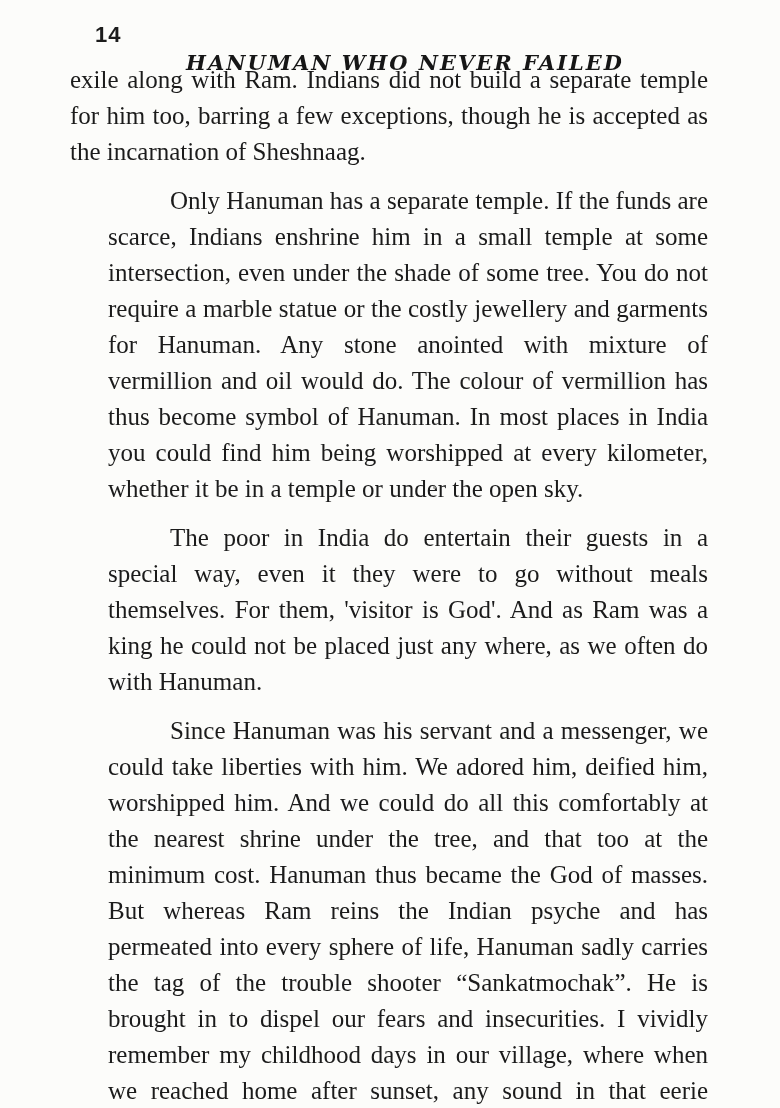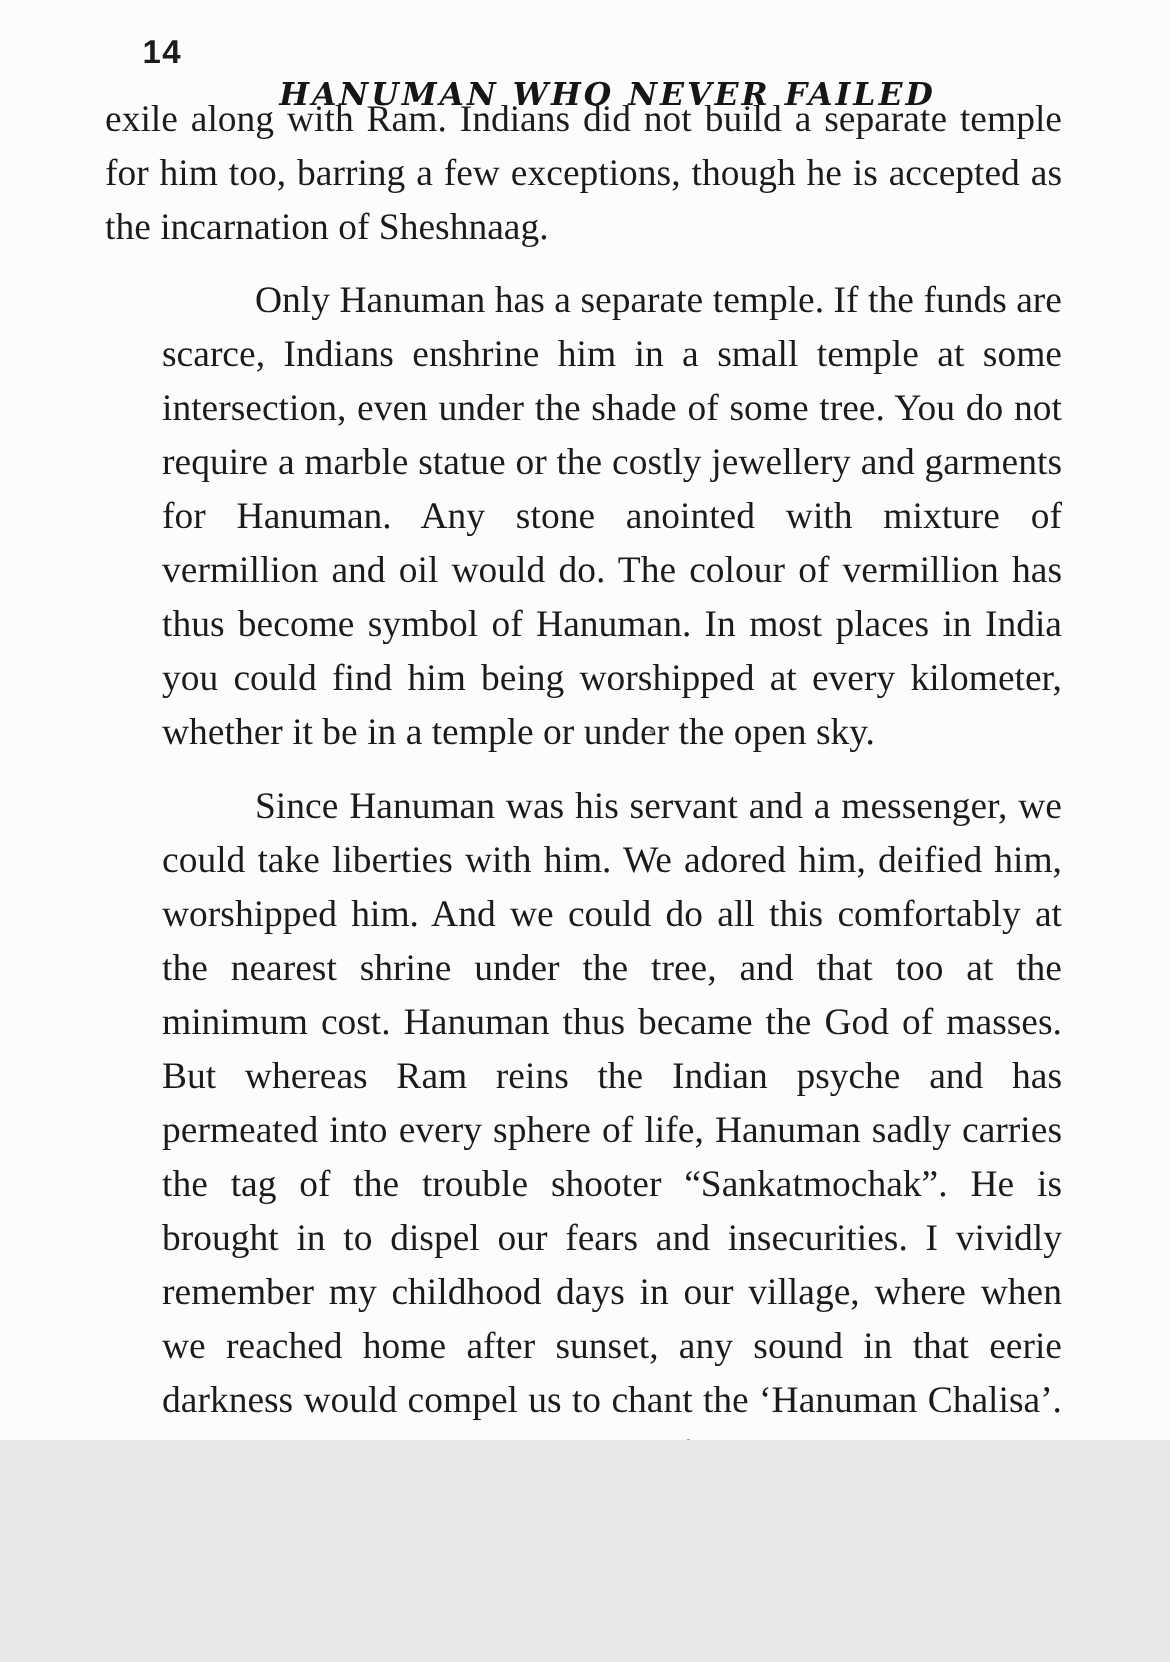--- a/index.html
+++ b/index.html
@@ -3,21 +3,21 @@
 <meta charset="utf-8">
 <style>
   html, body {
     margin: 0;
     padding: 0;
     background: #e8e8e6;
   }
   .page {
     position: relative;
     width: 780px;
-    height: 960px;
+    height: 1108px;
     margin: 0 auto;
     background: #fcfcfa;
     overflow: hidden;
     color: #1a1a1a;
   }
   
   .header {
     position: absolute;
     top: 20px;
     left: 0;
@@ -85,18 +85,19 @@
 <div class="page">
 
   <div class="header">
     <span class="pagenum">14</span>
     <span class="running-title">HANUMAN WHO NEVER FAILED</span>
   </div>
 
   <div class="body-text">
     <p class="para">exile along with Ram. Indians did not build a separate temple for him too, barring a few exceptions, though he is accepted as the incarnation of Sheshnaag.</p>
     <p class="para indent">Only Hanuman has a separate temple. If the funds are scarce, Indians enshrine him in a small temple at some intersection, even under the shade of some tree. You do not require a marble statue or the costly jewellery and garments for Hanuman. Any stone anointed with mixture of vermillion and oil would do. The colour of vermillion has thus become symbol of Hanuman. In most places in India you could find him being worshipped at every kilometer, whether it be in a temple or under the open sky.</p>
+    <p class="para indent">The poor in India do entertain their guests in a special way, even it they were to go without meals themselves. For them, 'visitor is God'. And as Ram was a king he could not be placed just any where, as we often do with Hanuman.</p>
     <p class="para indent">Since Hanuman was his servant and a messenger, we could take liberties with him. We adored him, deified him, worshipped him. And we could do all this comfortably at the nearest shrine under the tree, and that too at the minimum cost. Hanuman thus became the God of masses. But whereas Ram reins the Indian psyche and has permeated into every sphere of life, Hanuman sadly carries the tag of the trouble shooter “Sankatmochak”. He is brought in to dispel our fears and insecurities. I vividly remember my childhood days in our village, where when we reached home after sunset, any sound in that eerie darkness would compel us to chant the ‘Hanuman Chalisa’. We were too young to register the fact that those</p>
   </div>
 
   <div class="speck"></div>
 
 </div>
 
 </body></html>

